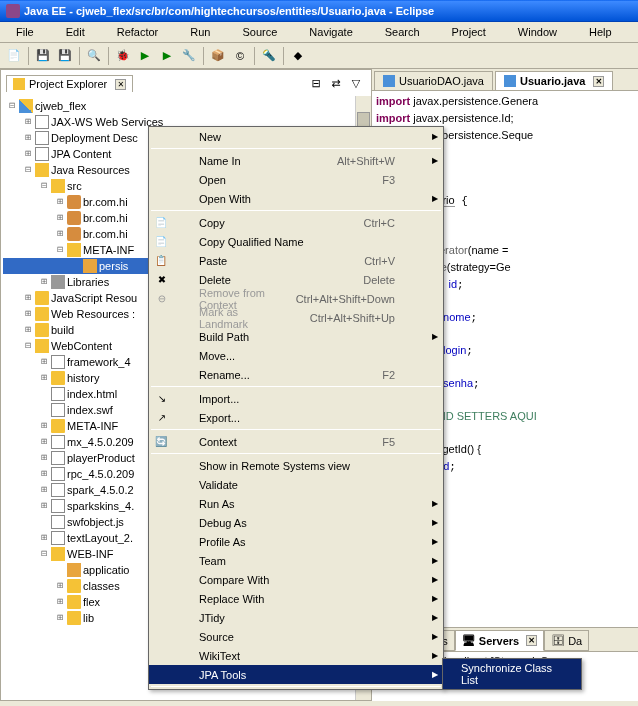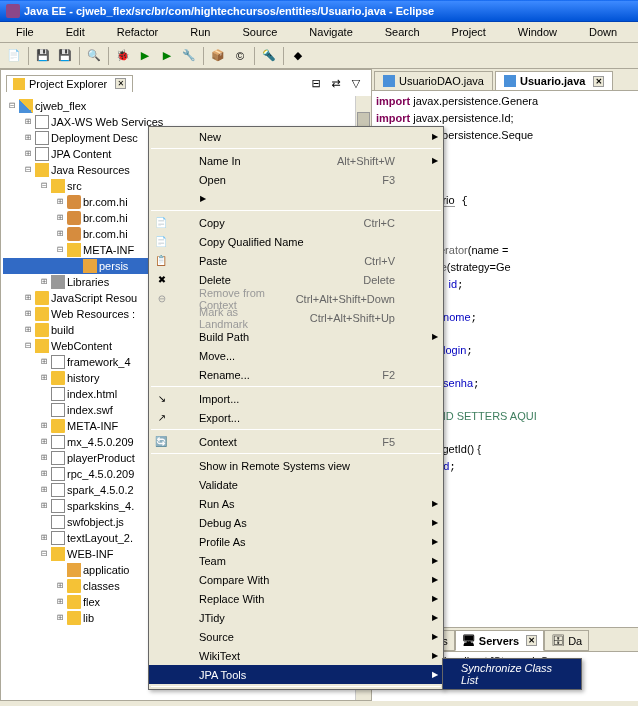--- a/index.html
+++ b/index.html
@@ -6,21 +6,21 @@
     body { background: #ece9d8; width: 638px; height: 706px; overflow: hidden; position: relative; }
     .title-bar { background: linear-gradient(to bottom, #0058e6, #3d8aff 5%, #0053d6 95%, #003399); color: white; padding: 4px 6px; font-weight: bold; height: 22px; display: flex; align-items: center; }
     .title-bar-icon { width: 14px; height: 14px; margin-right: 4px; display: inline-block; background: #8b4789; border-radius: 2px; }
     .menu-bar { background: #ece9d8; padding: 2px 0; display: flex; border-bottom: 1px solid #aca899; }
     .menu-item { padding: 2px 16px; cursor: default; }
     .toolbar { background: #ece9d8; padding: 2px 4px; display: flex; align-items: center; gap: 2px; border-bottom: 1px solid #aca899; height: 26px; }
     .tool-btn { width: 20px; height: 20px; display: inline-flex; align-items: center; justify-content: center; cursor: pointer; border-radius: 2px; }
     .tool-sep { width: 1px; height: 18px; background: #aca899; margin: 0 2px; }
     .main-area { display: flex; height: calc(100% - 74px); }
     .explorer-panel { width: 372px; background: white; border: 1px solid #aca899; display: flex; flex-direction: column; }
-    .explorer-tab-active { background: white; border: 1px solid #aca899; border-bottom: none; padding: 2px 6px; font-weight: normal; display: flex; align-items: flex-start; gap: 4px; }
+    .explorer-tab-active { background: white; border: 1px solid #aca899; border-bottom: none; padding: 2px 6px; font-weight: normal; display: flex; align-items: flex-end; gap: 4px; }
     .explorer-header { display: flex; align-items: center; padding: 3px 5px; }
     .tree { overflow: auto; flex: 1; padding: 2px; user-select: none; position: relative; }
     .tree-item { display: flex; align-items: center; padding: 0 2px; white-space: nowrap; height: 16px; line-height: 16px; }
     .tree-item.selected { background: #316ac5; color: white; }
     .tree-indent { display: inline-block; }
     .expander { width: 10px; height: 10px; display: inline-flex; align-items: center; justify-content: center; font-size: 8px; color: #666; cursor: pointer; }
     .tree-icon { width: 14px; height: 14px; display: inline-block; margin: 0 2px; }
     .icon-folder { background: #f5c236; border-radius: 1px; }
     .icon-folder-open { background: #f5c236; }
     .icon-project { background: linear-gradient(45deg,#4a90d9 50%,#f5c236 50%); }
@@ -49,21 +49,21 @@
     .context-menu { position: absolute; left: 148px; top: 126px; width: 296px; background: #ece9d8; border: 1px solid #666; box-shadow: 2px 2px 4px rgba(0,0,0,0.3); z-index: 100; }
     .context-item { display: flex; align-items: center; padding: 3px 4px; height: 19px; cursor: default; gap: 28px; }
     .context-item.disabled { color: #999; }
     .context-item.highlighted { background: #0a246a; color: white; }
     .context-icon { width: 18px; height: 14px; display: inline-flex; align-items: center; justify-content: center; font-size: 10px; }
     .context-label { flex: 1; }
     .context-shortcut { color: #666; padding-right: 8px; }
     .context-arrow { width: 8px; text-align: center; font-size: 8px; }
     .context-sep { height: 1px; background: #aca899; margin: 2px 2px; border-bottom: 1px solid #fff; }
     .submenu { position: absolute; left: 442px; top: 658px; width: 140px; background: #ece9d8; border: 1px solid #666; box-shadow: 2px 2px 4px rgba(0,0,0,0.3); z-index: 101; }
-    .submenu-item { padding: 3px 18px; cursor: default; font-style: italic; }
+    .submenu-item { padding: 3px 18px; cursor: default; }
     .submenu-item.highlighted { background: #0a246a; color: white; }
     .vscroll { position: absolute; right: 0; top: 0; bottom: 0; width: 16px; background: #ece9d8; border-left: 1px solid #ccc; }
     .vscroll-thumb { position: absolute; left: 1px; right: 1px; background: #c8c5b3; border: 1px solid #999; }
     .tiny-close { width: 11px; height: 11px; border: 1px solid #999; display: inline-flex; align-items: center; justify-content: center; font-size: 8px; margin-left: 4px; background: #ece9d8; }
   </style>
 </head>
 <body>
 
 <div class="title-bar">
   <span class="title-bar-icon"></span>
@@ -73,21 +73,21 @@
 <div class="menu-bar" id="menubar">
     <div class="menu-item">File</div>
     <div class="menu-item">Edit</div>
     <div class="menu-item">Refactor</div>
     <div class="menu-item">Run</div>
     <div class="menu-item">Source</div>
     <div class="menu-item">Navigate</div>
     <div class="menu-item">Search</div>
     <div class="menu-item">Project</div>
     <div class="menu-item">Window</div>
-    <div class="menu-item">Down</div>
+    <div class="menu-item">Help</div>
   </div>
 
 <div class="toolbar">
   <span class="tool-btn">📄</span>
   <span class="tool-sep"></span>
   <span class="tool-btn">💾</span>
   <span class="tool-btn">💾</span>
   <span class="tool-sep"></span>
   <span class="tool-btn">🔍</span>
   <span class="tool-sep"></span>
@@ -394,20 +394,21 @@
       <span class="context-arrow">▶</span>
     </div>
     <div class="context-item">
       <span class="context-icon"></span>
       <span class="context-label">Open</span>
       <span class="context-shortcut">F3</span>
       <span class="context-arrow"></span>
     </div>
     <div class="context-item">
       <span class="context-icon"></span>
+      <span class="context-label">Open With</span>
       <span class="context-arrow">▶</span>
     </div>
     <div class="context-sep"></div>
     <div class="context-item">
       <span class="context-icon">📄</span>
       <span class="context-label">Copy</span>
       <span class="context-shortcut">Ctrl+C</span>
       <span class="context-arrow"></span>
     </div>
     <div class="context-item">

